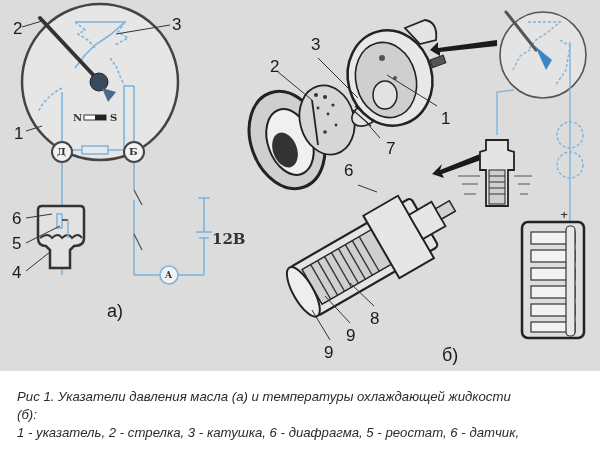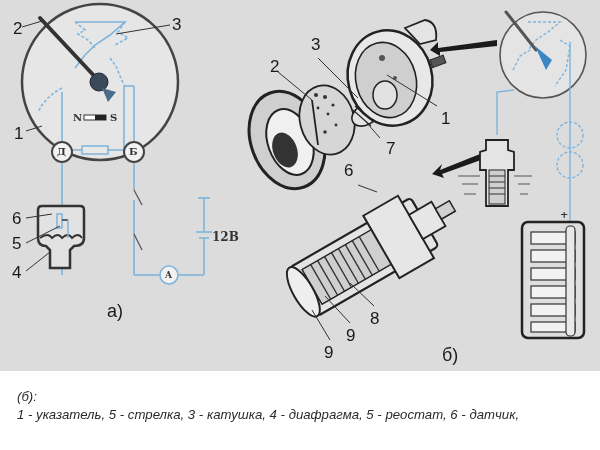--- a/index.html
+++ b/index.html
@@ -183,32 +183,33 @@
   <span class="lbl" style="left:13px;top:20px;">2</span>
   <span class="lbl" style="left:172px;top:16px;">3</span>
   <span class="lbl" style="left:14px;top:125px;">1</span>
   <span class="lbl" style="left:12px;top:210px;">6</span>
   <span class="lbl" style="left:12px;top:235px;">5</span>
   <span class="lbl" style="left:12px;top:264px;">4</span>
   <span class="small" style="left:57px;top:146px;">Д</span>
   <span class="small" style="left:129px;top:146px;">Б</span>
   <span class="small" style="left:73px;top:112px;">N</span>
   <span class="small" style="left:110px;top:112px;">S</span>
-  <span class="small" style="left:212px;top:230px;font-size:12px;">12В</span>
+  <span class="small" style="left:212px;top:230px;font-size:15px;">12В</span>
   <span class="small" style="left:165px;top:270px;font-size:9px;">A</span>
   <span class="sub" style="left:107px;top:301px;">а)</span>
 
   <span class="lbl" style="left:270px;top:58px;">2</span>
   <span class="lbl" style="left:311px;top:36px;">3</span>
   <span class="lbl" style="left:441px;top:110px;">1</span>
   <span class="lbl" style="left:386px;top:140px;">7</span>
   <span class="lbl" style="left:344px;top:162px;">6</span>
   <span class="lbl" style="left:370px;top:310px;">8</span>
   <span class="lbl" style="left:346px;top:327px;">9</span>
   <span class="lbl" style="left:324px;top:344px;">9</span>
   <span class="small" style="left:560px;top:209px;">+</span>
   <span class="sub" style="left:442px;top:345px;">б)</span>
 </div>
 
 <div class="caption">
+  <div>Рис 1. Указатели давления масла (а) и температуры охлаждающей жидкости</div>
   <div>(б):</div>
-  <div>1 - указатель, 5 - стрелка, 3 - катушка, 4 - диафрагма, 5 - реостат, 6 - датчик,</div>
+  <div>1 - указатель, 2 - стрелка, 3 - катушка, 6 - диафрагма, 5 - реостат, 6 - датчик,</div>
 </div>
 
 </body></html>

